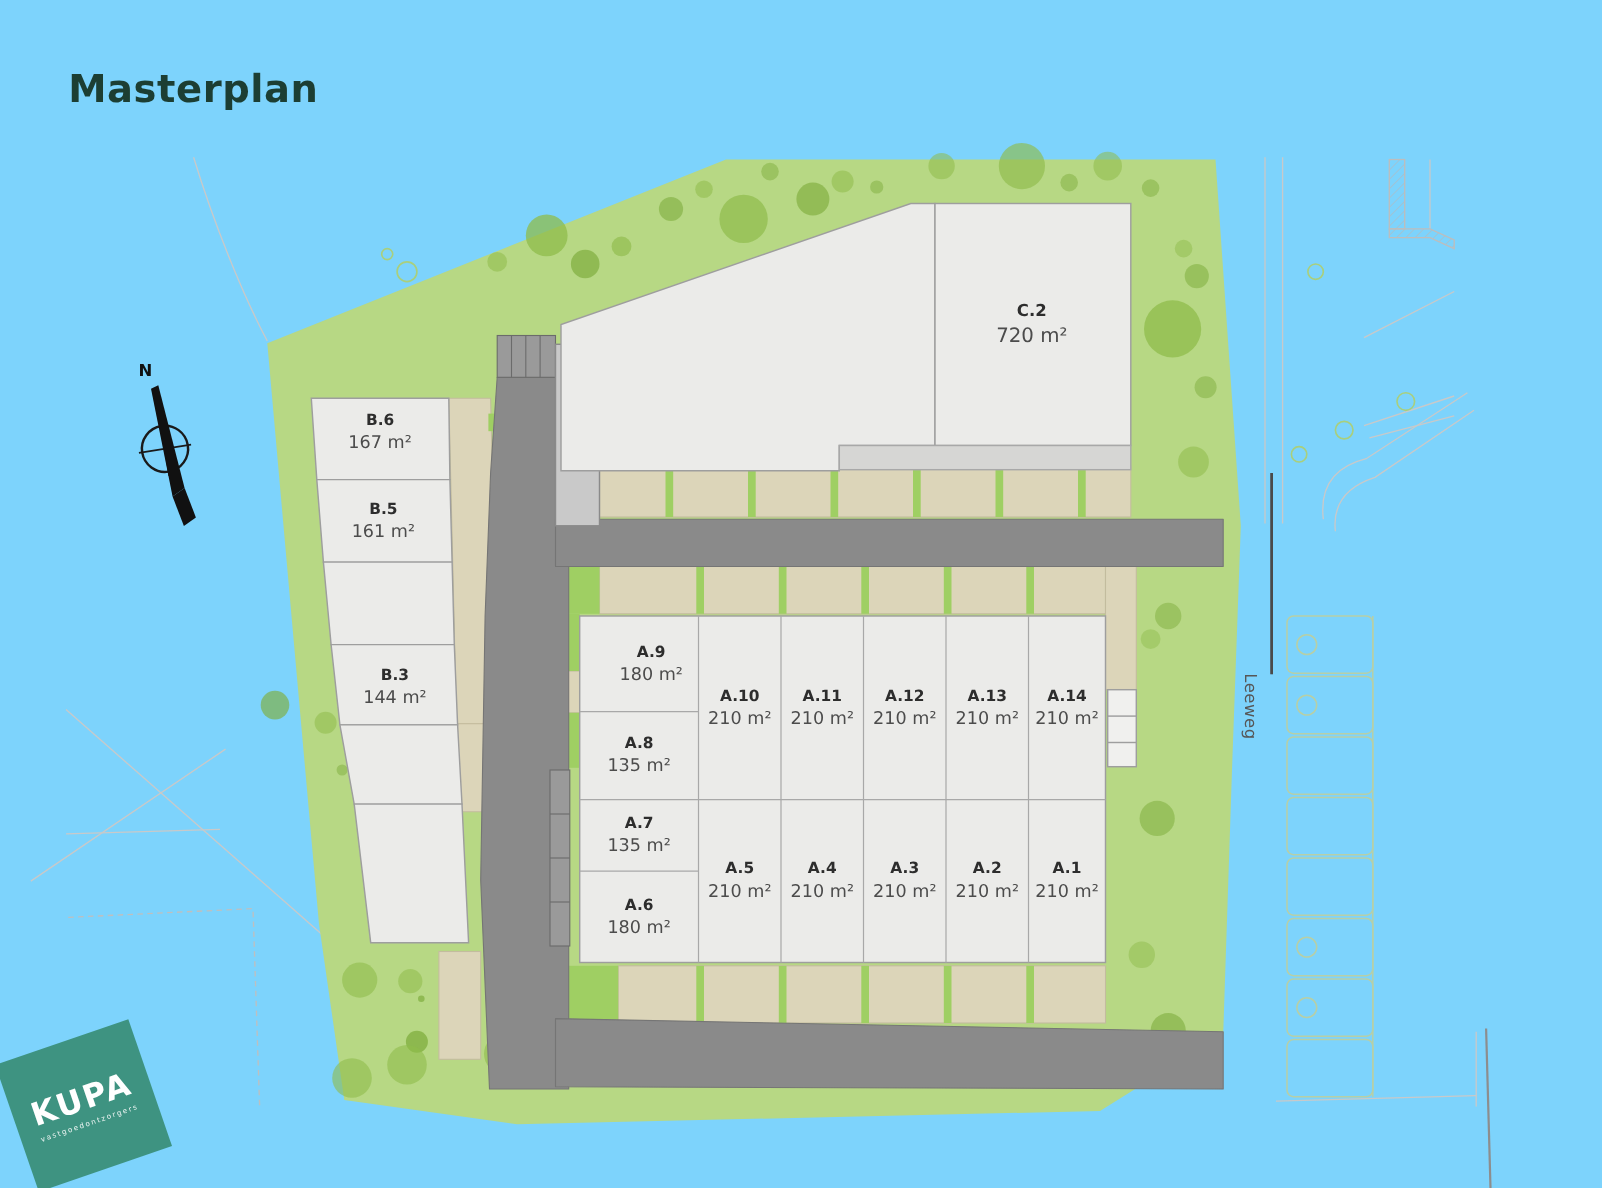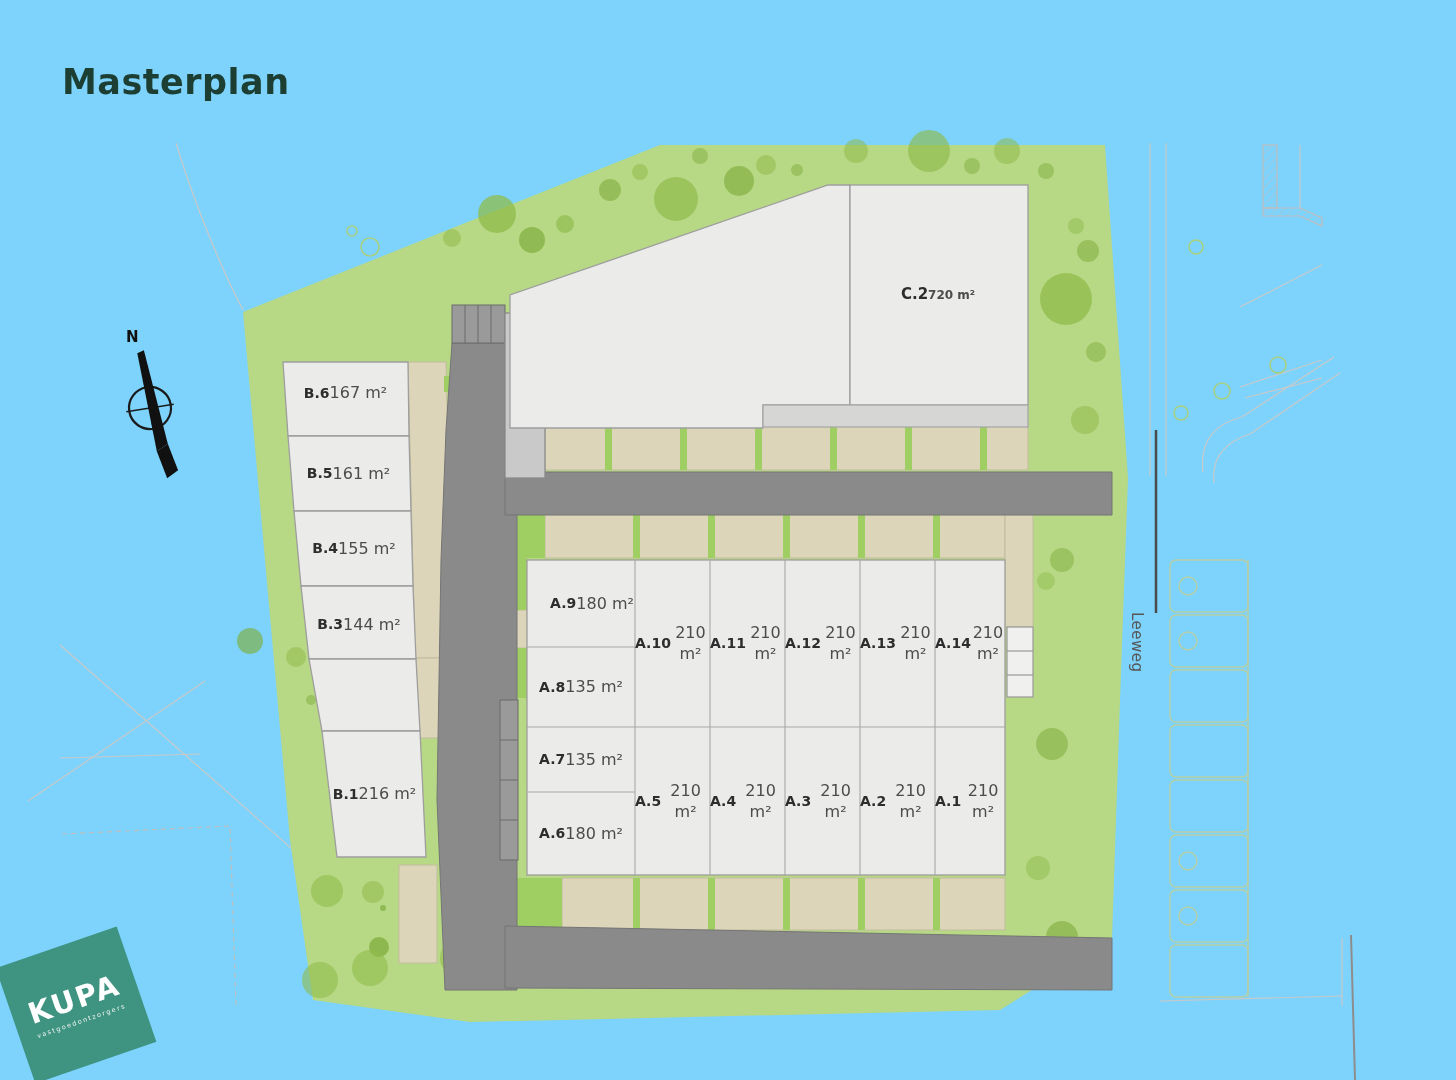--- a/index.html
+++ b/index.html
@@ -7,27 +7,27 @@
     position:relative;width:1456px;height:1080px;background:#7dd3fc;overflow:hidden;
     font-family:"DejaVu Sans","Liberation Sans",sans-serif;
     padding-left:32px;
   }
   .plan-svg{position:absolute;left:0;top:0;}
   .page-title{
     position:absolute;left:62px;top:62px;font-size:35px;font-weight:bold;
     color:#1c3e33;letter-spacing:.5px;
   }
   .lot{
-    position:absolute;display:flex;flex-direction:row;align-items:center;
+    position:absolute;display:flex;flex-direction:column;align-items:center;
     justify-content:center;text-align:center;line-height:1.3;pointer-events:none;
   }
   .lot-id{font-weight:bold;font-size:14px;color:#2d2d2d;}
   .lot-area{font-size:16px;color:#4c4c4c;margin-top:1px;}
   .lot-c .lot-id{font-size:15px;}
-  .lot-c .lot-area{font-size:12px;font-weight:bold;}
+  .lot-c .lot-area{font-size:18px;}
   .street-label{
     position:absolute;left:1146px;top:612px;transform:rotate(90deg);
     transform-origin:0 0;font-size:15px;color:#565656;letter-spacing:.5px;white-space:nowrap;
   }
   .compass-n{
     position:absolute;left:126px;top:328px;font-size:15px;font-weight:bold;color:#111;
   }
   .logo{
     position:absolute;left:12px;top:944px;width:128px;height:122px;
     transform:rotate(-19deg);background:#3e9381;
@@ -244,32 +244,24 @@
   <div class="street-label">Leeweg</div>
 
   <div class="lot" style="left:283px;top:362px;width:125px;height:62px">
     <span class="lot-id">B.6</span>
     <span class="lot-area">167 m²</span>
   </div>
   <div class="lot" style="left:288px;top:436px;width:121px;height:75px">
     <span class="lot-id">B.5</span>
     <span class="lot-area">161 m²</span>
   </div>
-  <div class="lot" style="left:295px;top:511px;width:118px;height:75px">
-    <span class="lot-id">B.4</span>
-    <span class="lot-area">155 m²</span>
-  </div>
   <div class="lot" style="left:302px;top:586px;width:114px;height:77px">
     <span class="lot-id">B.3</span>
     <span class="lot-area">144 m²</span>
   </div>
-  <div class="lot" style="left:327px;top:731px;width:95px;height:126px">
-    <span class="lot-id">B.1</span>
-    <span class="lot-area">216 m²</span>
-  </div>
 
   <div class="lot lot-c" style="left:853px;top:265px;width:170px;height:60px">
     <span class="lot-id">C.2</span>
     <span class="lot-area">720 m²</span>
   </div>
 
   <div class="lot" style="left:527px;top:560px;width:130px;height:87px">
     <span class="lot-id">A.9</span>
     <span class="lot-area">180 m²</span>
   </div>

